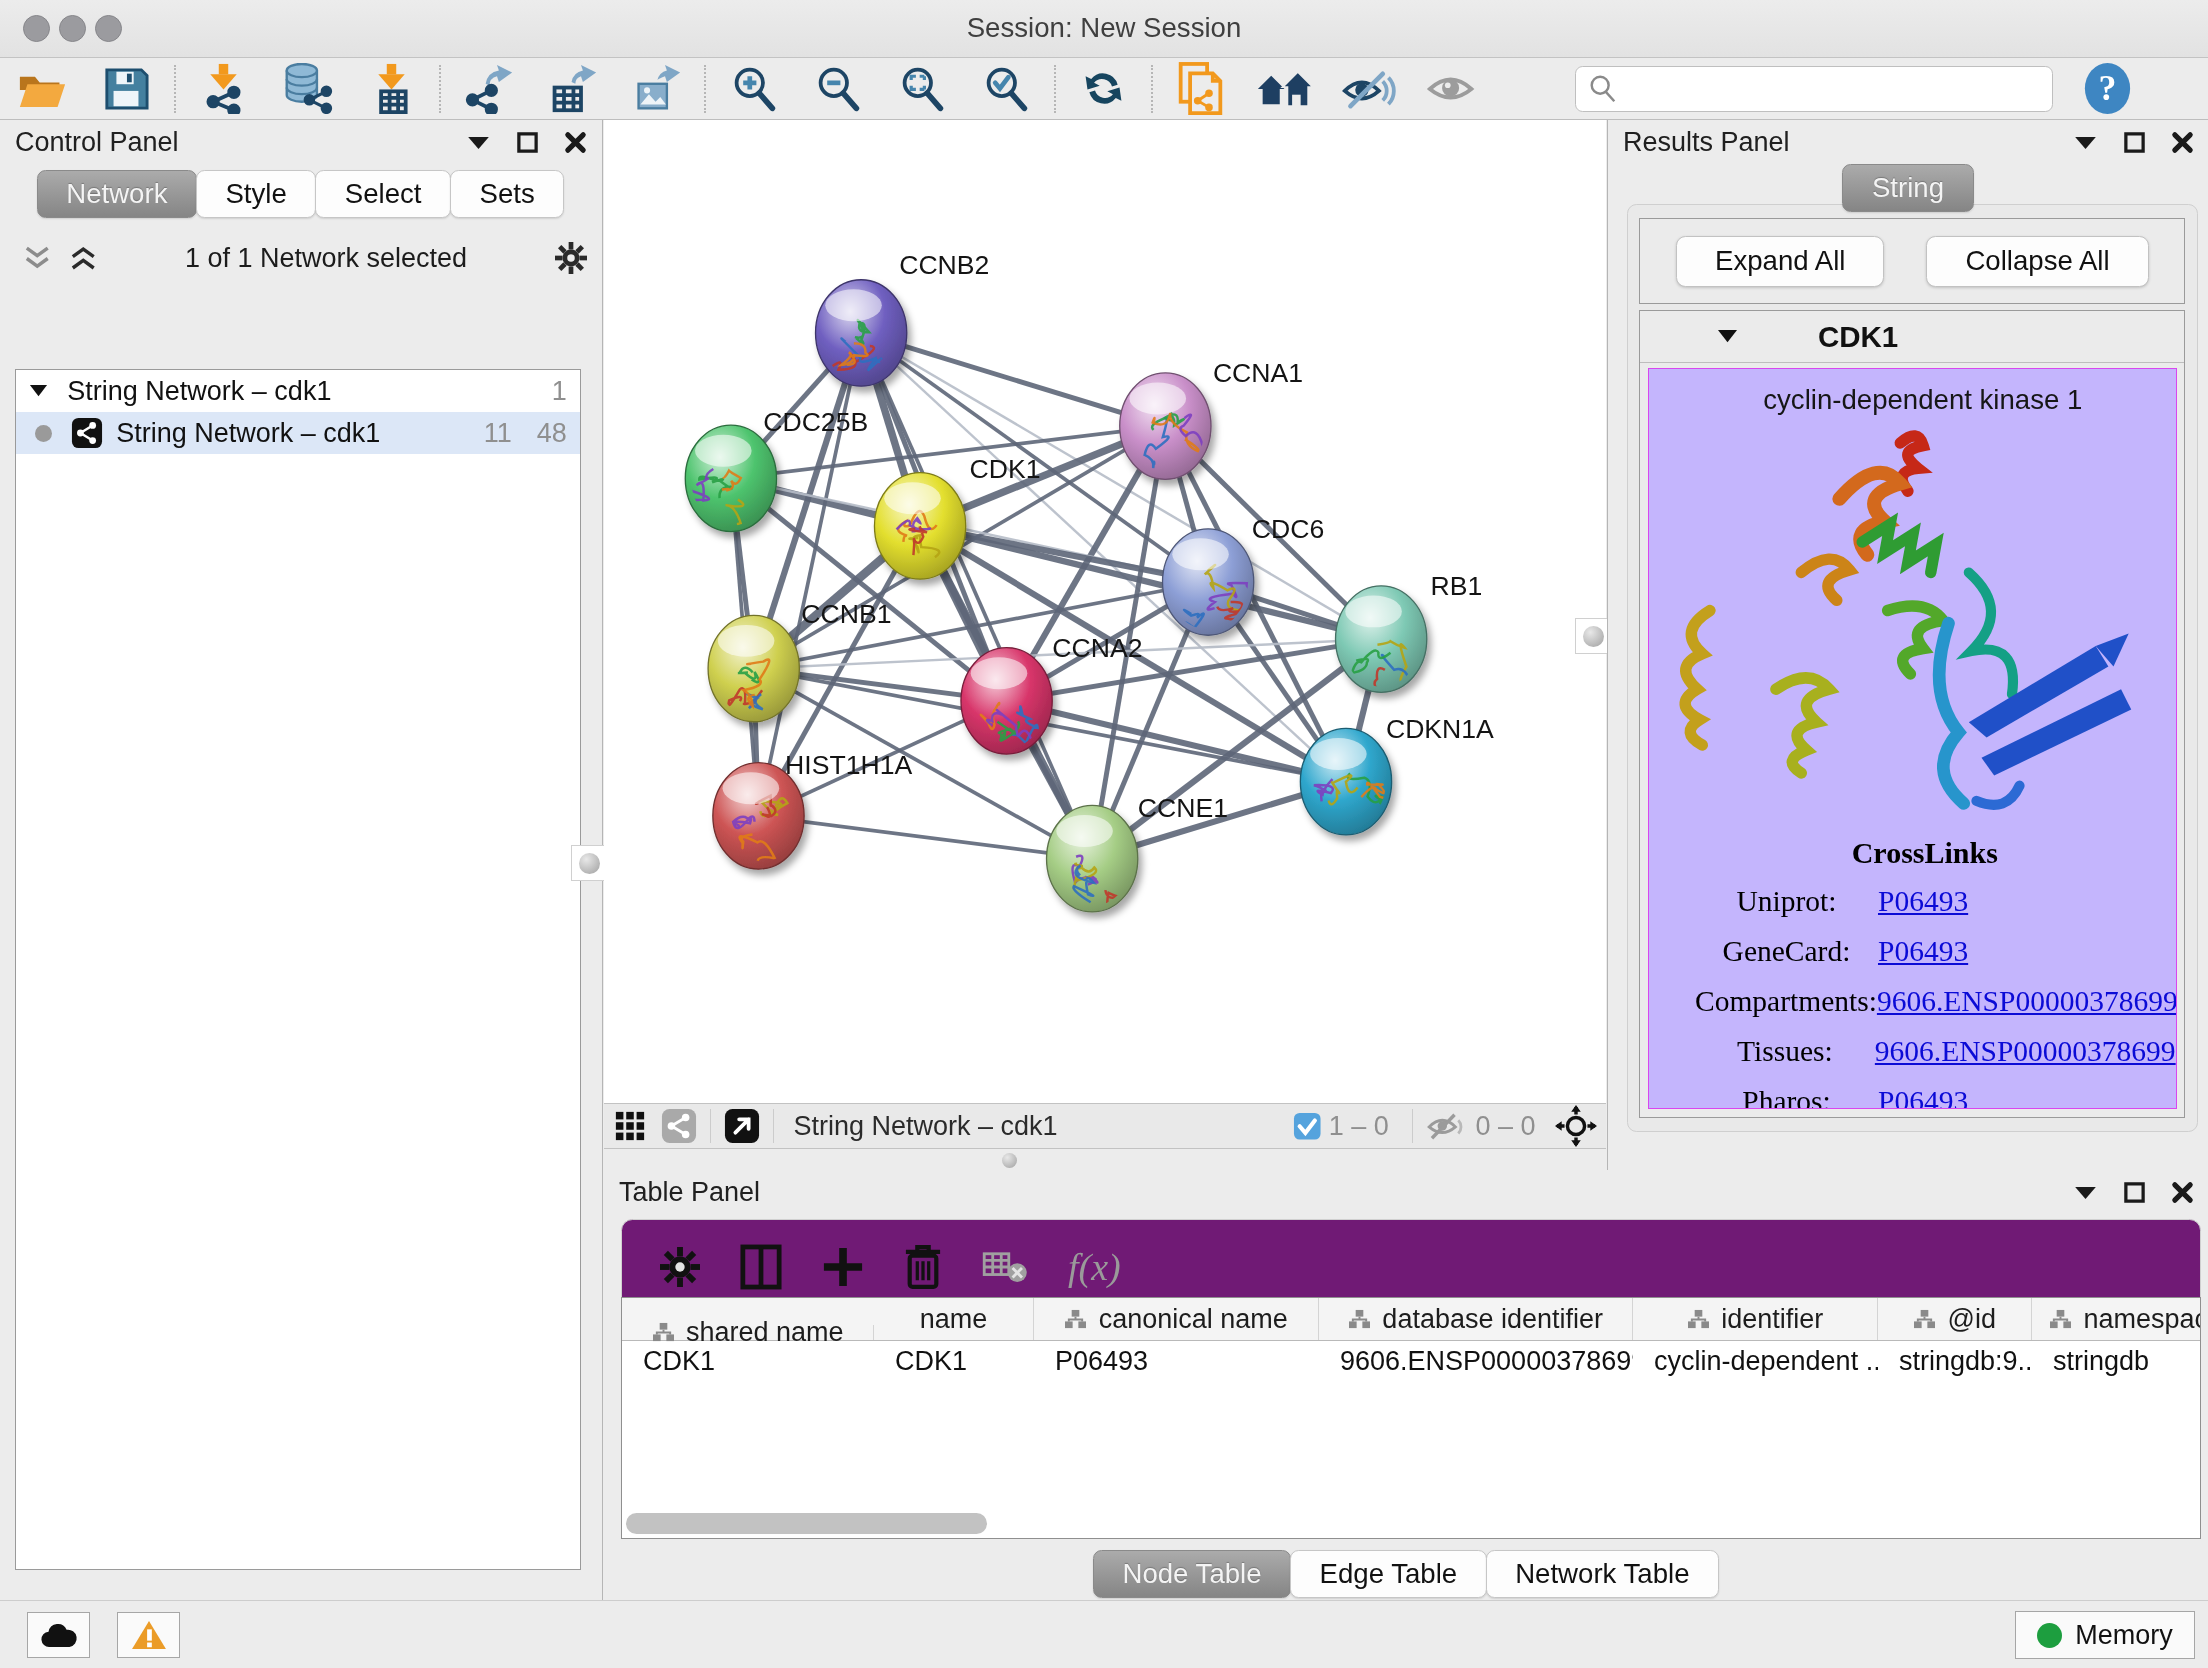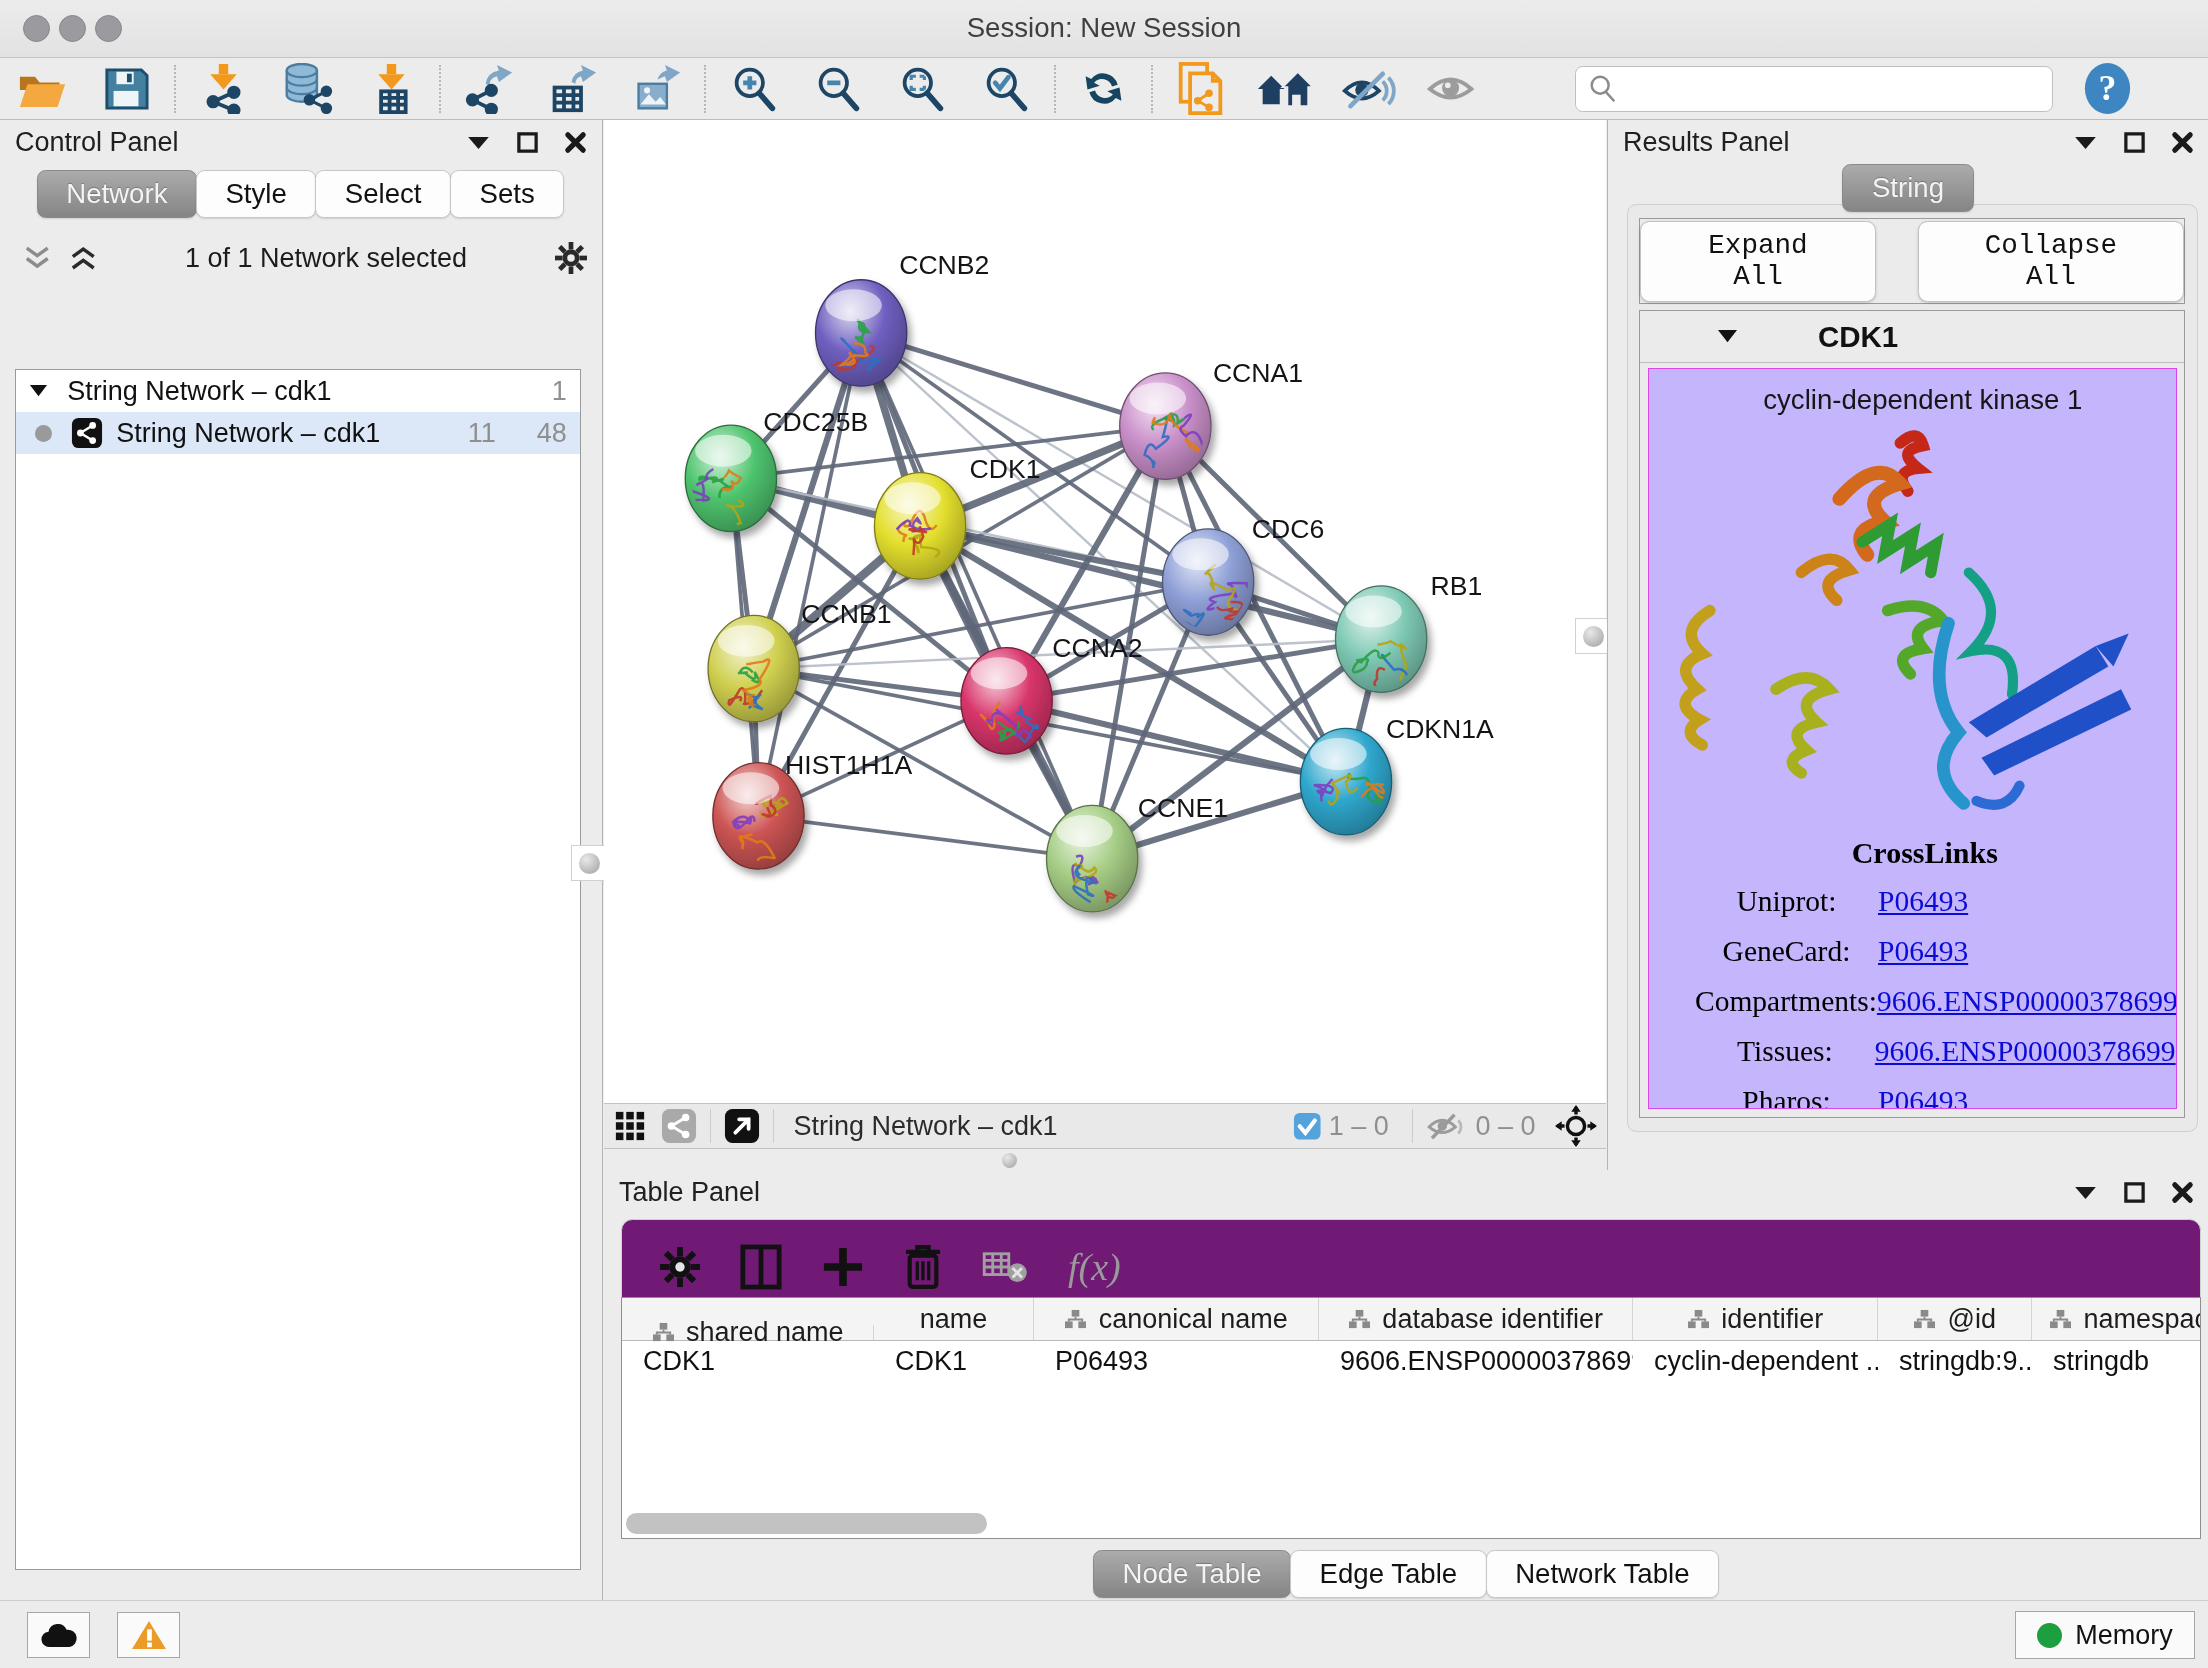--- a/index.html
+++ b/index.html
@@ -60,21 +60,21 @@
   .cs-count{font-size:27px;color:#8f8f8f;margin:0 9.5px 0 7.6px;}
 
   
   .results-panel{left:1607px;top:120px;width:601px;height:1050px;background:#ececec;
     border-left:1.9px solid #b5b5b5;}
   .rp-box{position:absolute;left:19px;right:11.4px;top:84px;bottom:38px;background:#e9e9e9;
     border:1px solid #cfcfcf;border-radius:9.5px;}
   .rp-expbox{position:absolute;left:11.4px;right:11.4px;top:13.3px;height:84px;
     border:1.9px solid #9a9a9a;background:#ebebeb;display:flex;align-items:center;justify-content:center;gap:42px;}
   .rp-btn{background:#fdfdfd;border:1px solid #c2c2c2;border-radius:9.5px;
-    font-size:27.6px;color:#111;padding:8.6px 38px;box-shadow:0 1px 2.9px rgba(0,0,0,.18);font-family:Liberation Mono, monospace;}
+    font-size:27.6px;color:#111;padding:8.6px 38px;box-shadow:0 1px 2.9px rgba(0,0,0,.18);}
   .rp-entry{position:absolute;left:11.4px;right:11.4px;top:105px;bottom:13.3px;
     border:1.9px solid #9a9a9a;background:#ebebeb;}
   .rp-entry-head{display:flex;align-items:center;height:51px;border-bottom:1px solid #bdbdbd;padding:0 9.5px;}
   .rp-entry-name{font-size:29.5px;font-weight:bold;color:#111;margin-left:80px;}
   .rp-body{position:absolute;left:7.6px;right:7.6px;top:57px;bottom:7.6px;background:#c4b5fd;
     border:1px solid #d946ef;overflow:hidden;text-align:center;}
   .rp-desc{font-size:27.6px;color:#161616;padding:15px 0 0 21px;}
   .crosslinks{font-family:"Liberation Serif","DejaVu Serif",serif;}
   .cl-title{font-size:30px;font-weight:bold;color:#000;padding:7.6px 0 5.7px 25px;}
   .cl-row{display:flex;font-size:29.5px;padding:8.6px 0 8.6px 46px;}
@@ -355,21 +355,21 @@
           <rect x="1" y="1" width="32" height="32" rx="7" fill="#111"></rect>
           <g fill="#fff">
               <circle cx="23" cy="9" r="3.6"></circle>
               <circle cx="10" cy="17" r="3.6"></circle>
               <circle cx="23" cy="25" r="3.6"></circle>
             </g>
           <path d="M23 9 L10 17 L23 25" stroke="#fff" stroke-width="2.6" fill="none"></path>
         </svg>
         <span>String Network – cdk1</span>
         <span class="cnt" style="margin-right:25px">11</span>
-        <span class="cnt" style="margin-left:16px">48</span>
+        <span class="cnt" style="margin-left:0">48</span>
       </div>
     </div>
   </div>
 
   <div class="splitter-dot" style="left:571px;top:845px;width:34px;height:34px">
       <i></i>
     </div>
 
   <div class="abs canvas">
     <svg id="netsvg" width="1002" height="983" viewBox="0 0 1053 1034">

